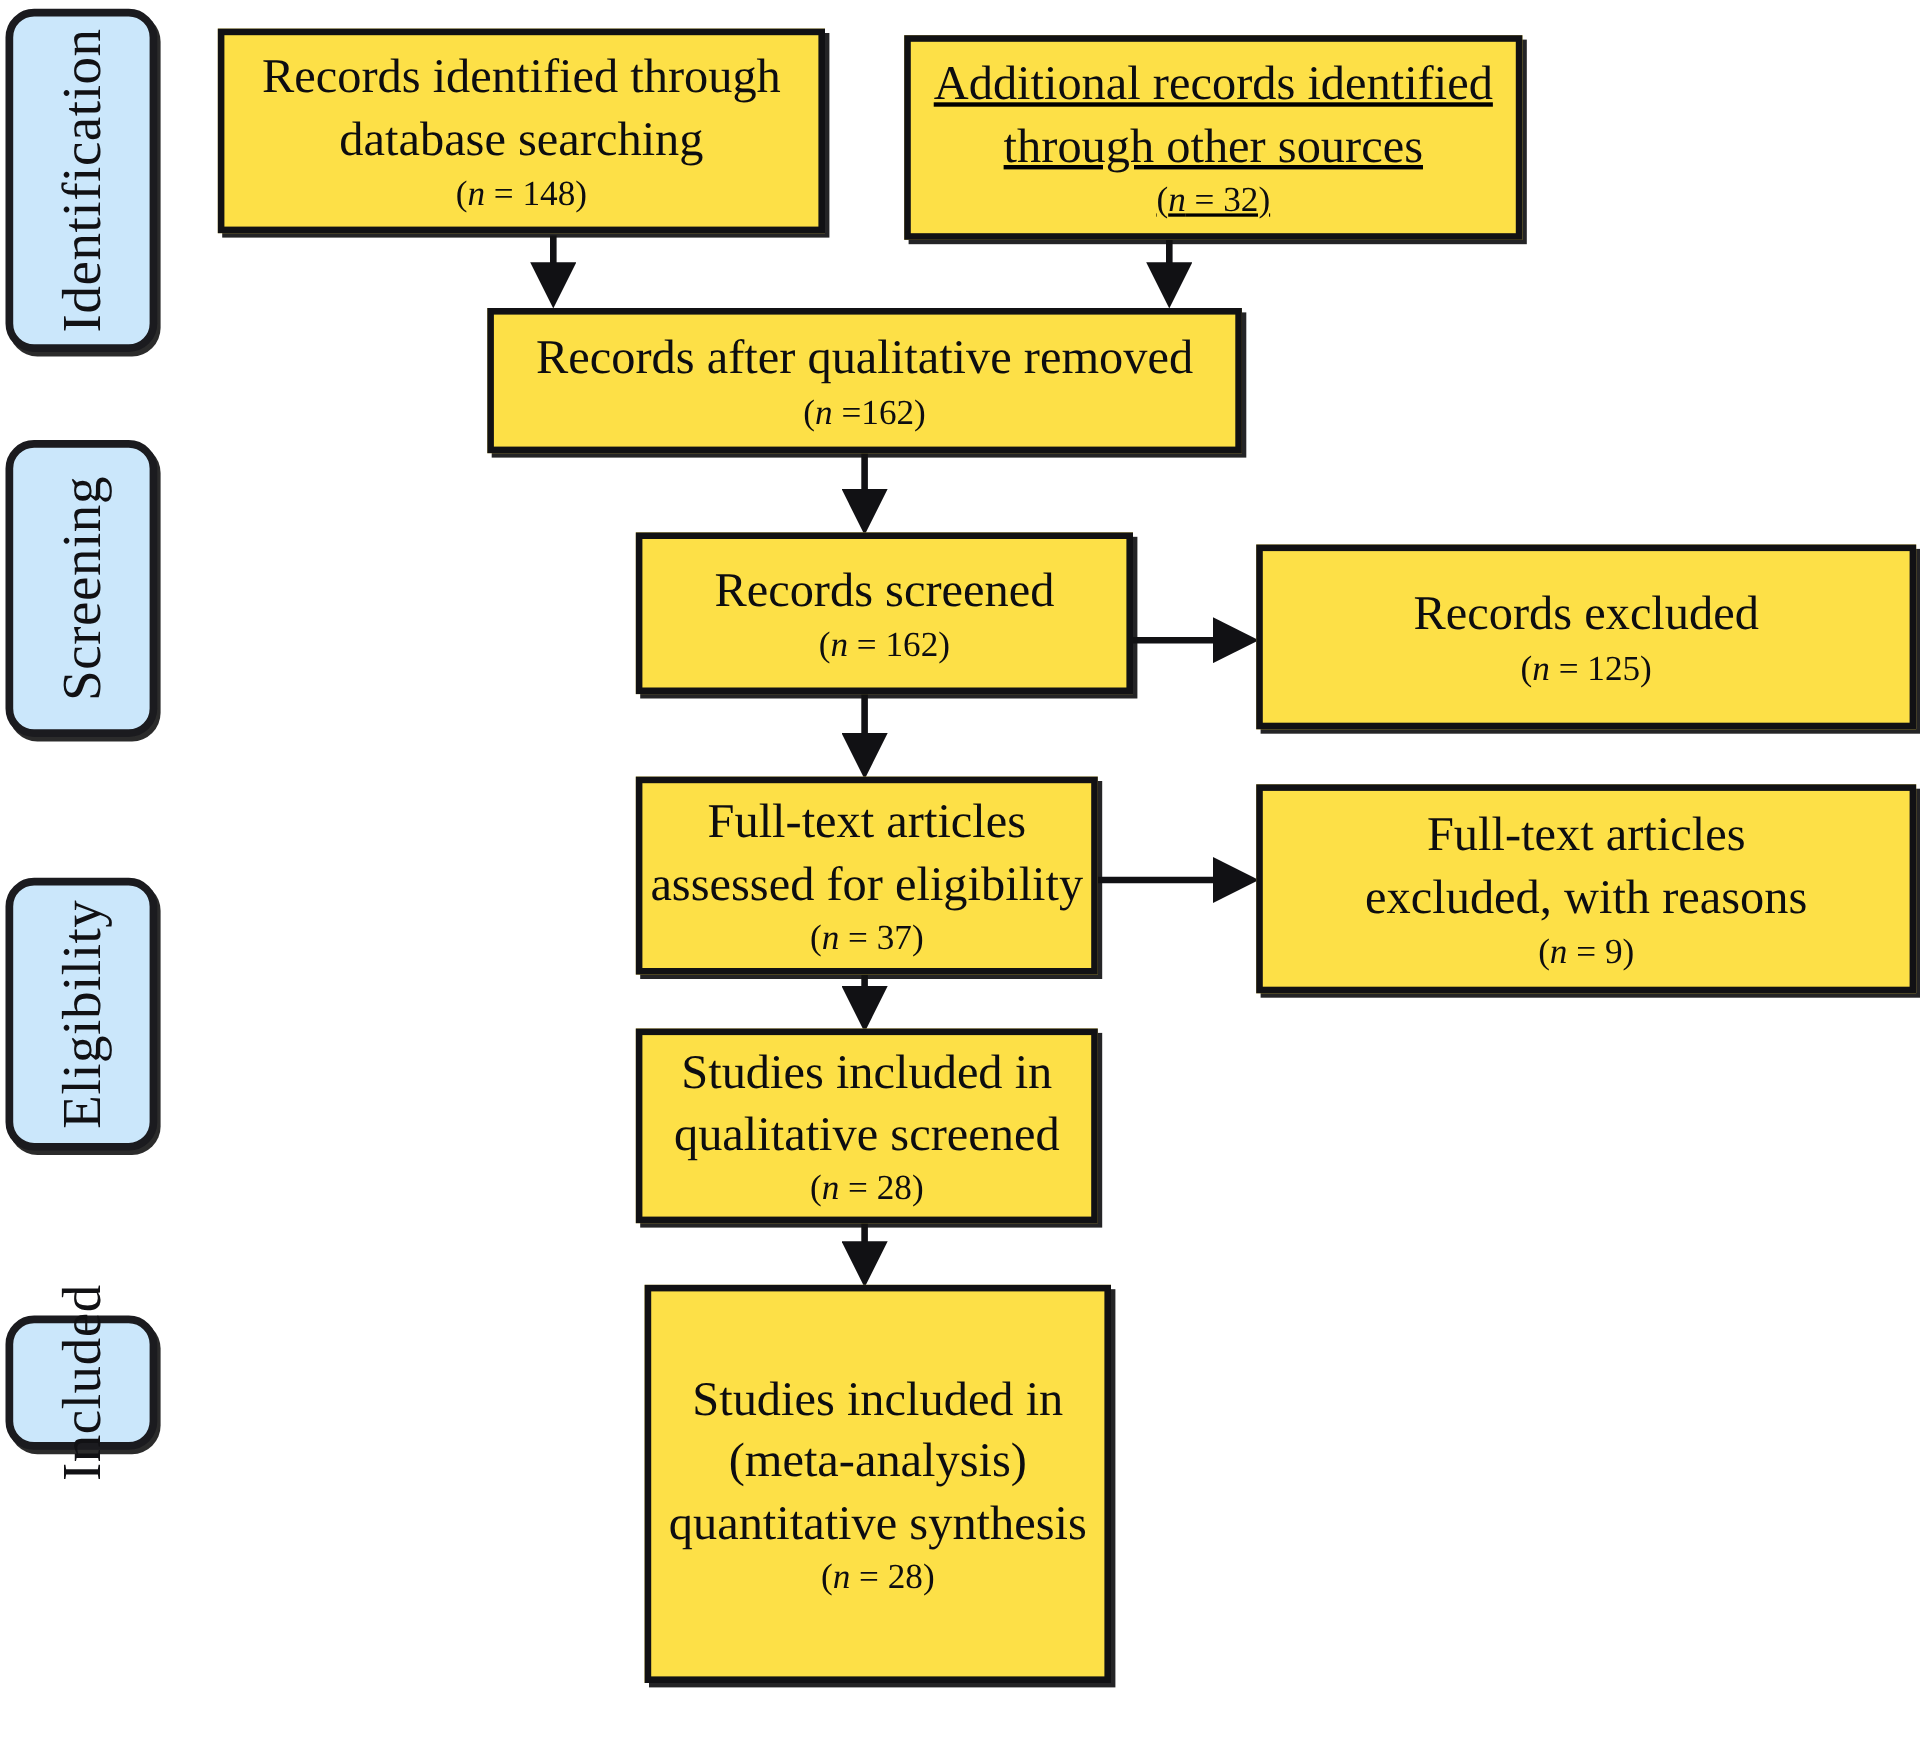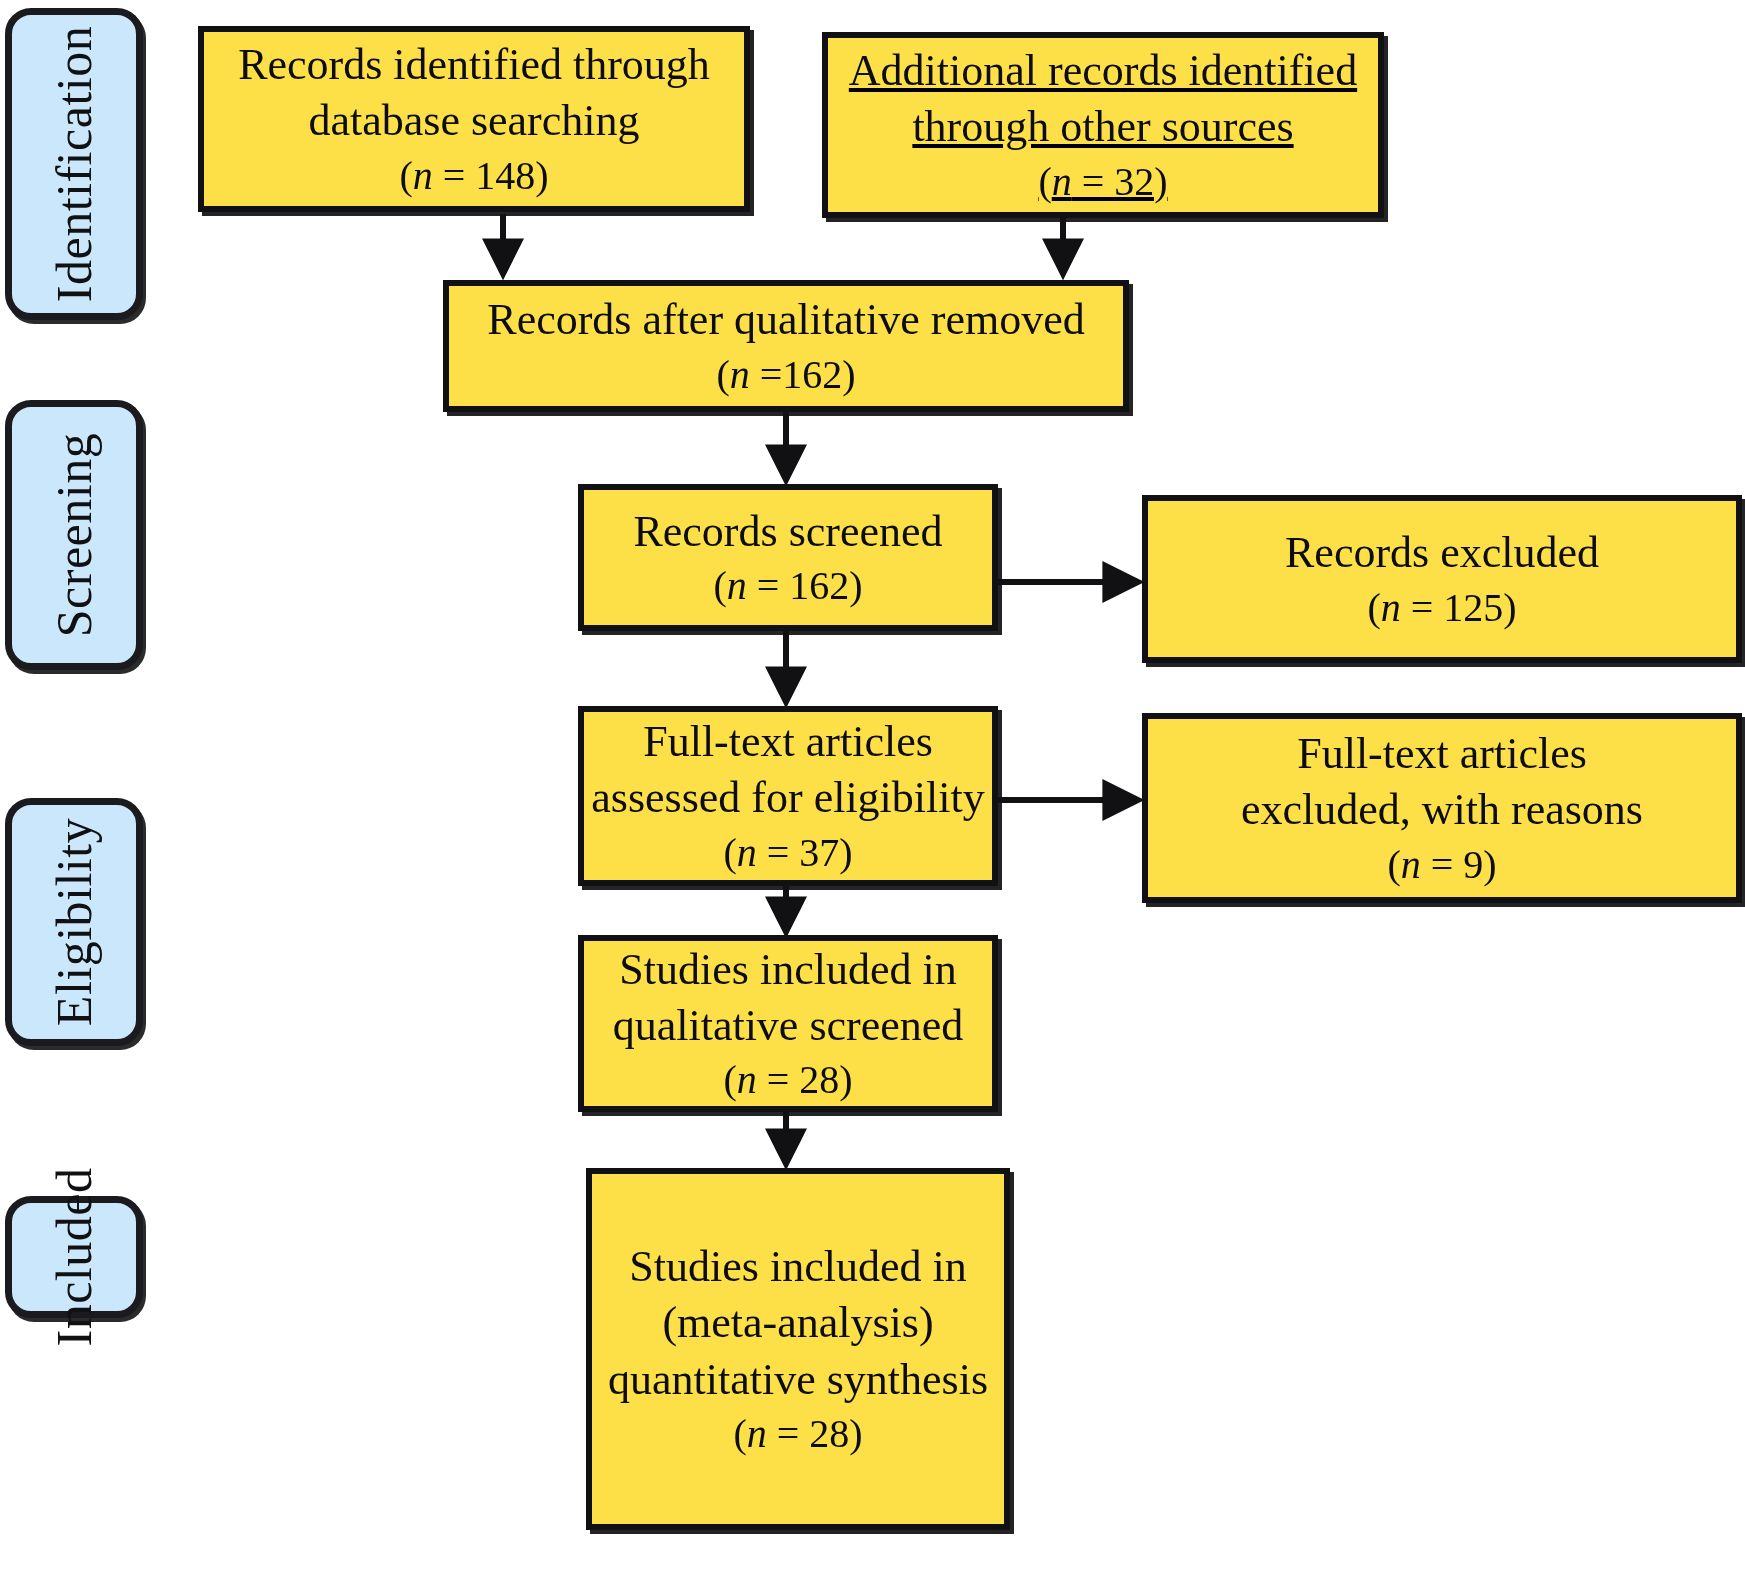--- a/index.html
+++ b/index.html
@@ -58,21 +58,21 @@
     text-align: center;
   }
   .flow-box .line {
     display: block;
     font-size: 44px;
     line-height: 1.28;
     color: #0d0d10;
     white-space: nowrap;
   }
   .flow-box .line.n {
-    font-size: 40px;
+    font-size: 32px;
   }
   .flow-box .line.n i {
     font-style: italic;
   }
 
   
   svg.connectors {
     position: absolute;
     left: 0;
     top: 0;
@@ -136,21 +136,21 @@
     <span class="line">Additional records identified</span>
     <span class="line">through other sources</span>
     <span class="line n">(<i>n</i> = 32)</span>
   </div>
 
   <div class="flow-box" style="left:443px; top:280px; width:686px; height:132px;">
     <span class="line">Records after qualitative removed</span>
     <span class="line n">(<i>n</i> =162)</span>
   </div>
 
-  <div class="flow-box" style="left:578px; top:484px; width:420px; height:147px;">
+  <div class="flow-box" style="left:578px; top:484px; width:452px; height:147px;">
     <span class="line">Records screened</span>
     <span class="line n">(<i>n</i> = 162)</span>
   </div>
 
   <div class="flow-box" style="left:1142px; top:495px; width:600px; height:168px;">
     <span class="line">Records excluded</span>
     <span class="line n">(<i>n</i> = 125)</span>
   </div>
 
   <div class="flow-box" style="left:578px; top:706px; width:420px; height:180px;">

